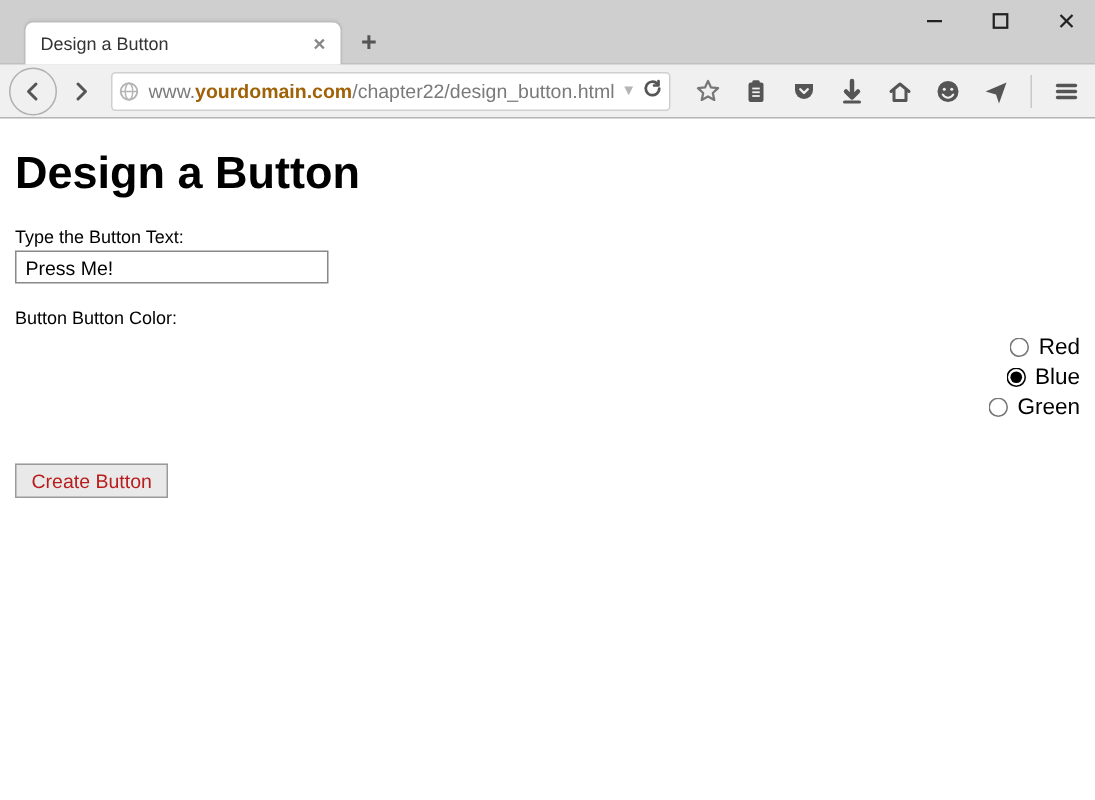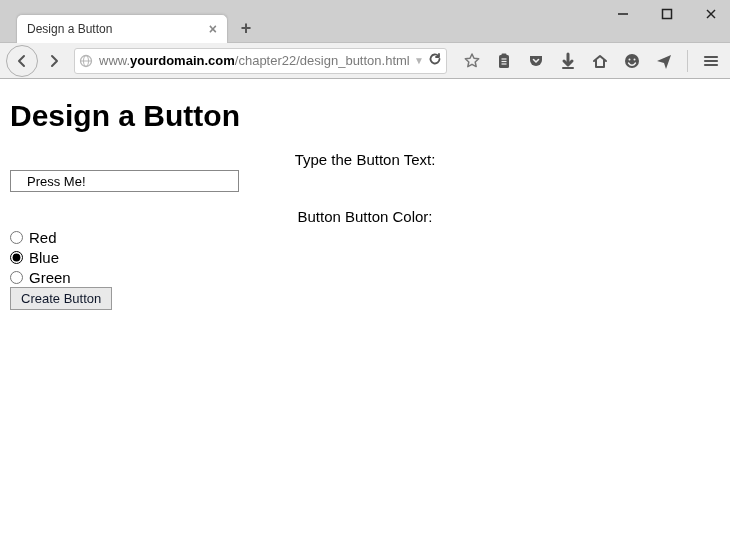--- a/index.html
+++ b/index.html
@@ -134,21 +134,21 @@
     margin-right: 6px;
     display:flex;
     align-items:center;
   }
   .urlbar .url-text {
     flex: 1;
     white-space: nowrap;
     overflow: hidden;
   }
   .urlbar .url-text b {
-    color: #000000;
+    color: #a16207;
     font-weight: bold;
   }
   .urlbar .dd {
     color:#b5b5b5;
     font-size:10px;
     margin: 0 4px;
   }
   .urlbar .reload {
     color:#555;
     font-weight:bold;
@@ -177,52 +177,52 @@
   
   .page {
     padding: 8px 10px;
   }
   h1 {
     font-size: 30px;
     font-weight: bold;
     margin: 12px 0 18px 0;
   }
   .label {
-    font-size: 15px;
+    font-size: 12px;
     margin-bottom: 2px;
-    text-align: center;
   }
   .text-input {
     width: 195px;
     height: 20px;
     border: 1px solid #888;
     font-size: 13px;
-    padding: 0 16px;
+    padding: 0 6px;
     font-family: inherit;
     color:#000;
   }
   .section-gap { height: 16px; }
   .radio-row {
     display: flex;
     align-items: center;
     font-size: 15px;
     height: 20px;
+    justify-content: flex-end;
   }
   .radio-row input[type=radio]{
     margin: 0 6px 0 0;
     accent-color: #000;
   }
   .create-btn {
-    margin-top: 0;
+    margin-top: 28px;
     background: #e9e9e9;
     border: 1px solid #9a9a9a;
     padding: 3px 10px;
     font-size: 13px;
     font-family: inherit;
-    color:#0f172a;
+    color:#b91c1c;
   }
 </style>
 </head>
 <body>
 
 <div class="chrome">
 
   <div class="titlebar">
     <div class="window-controls">
       <div class="ctrl">

